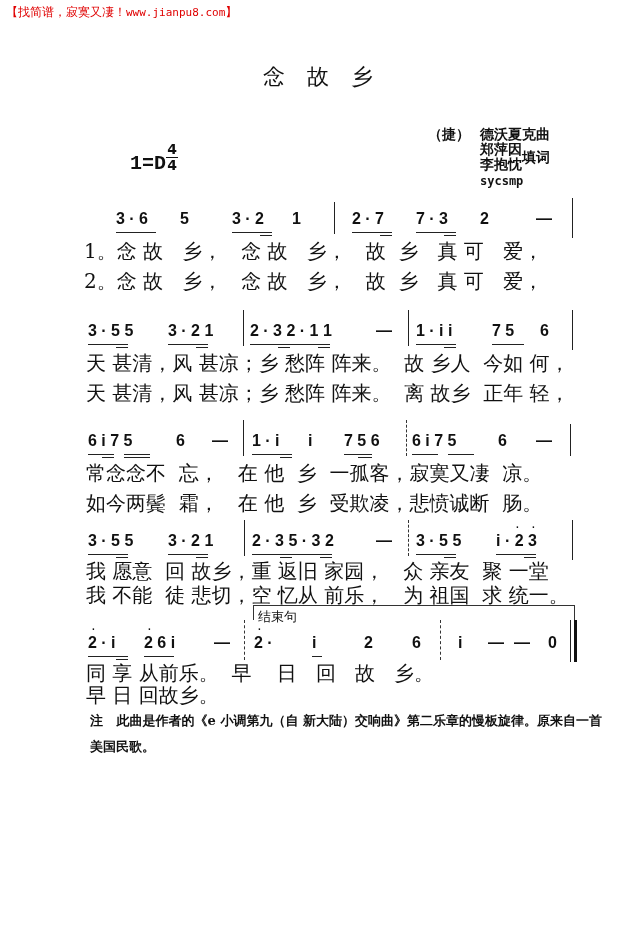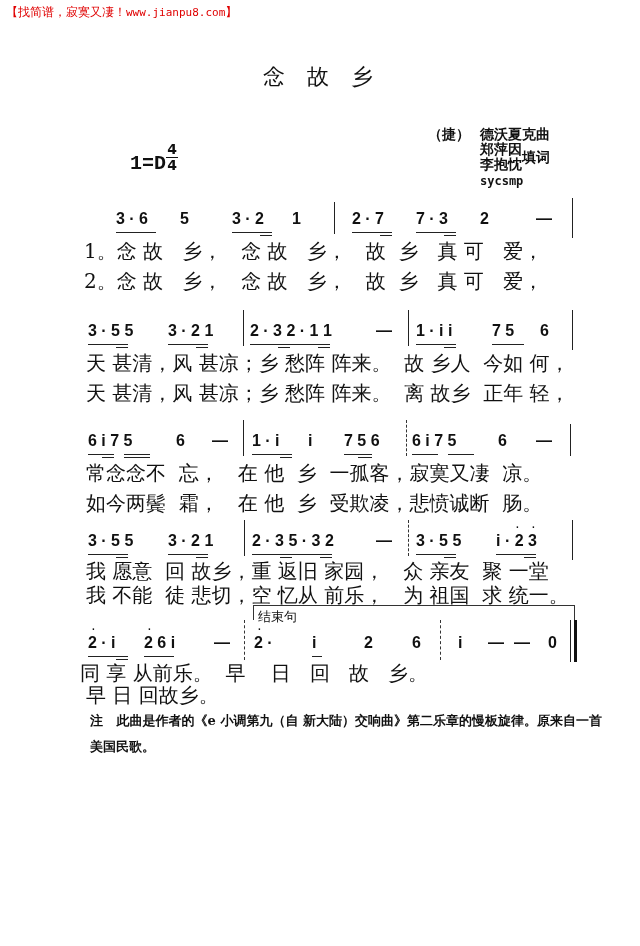--- a/index.html
+++ b/index.html
@@ -196,19 +196,19 @@
     <span class="n" style="left:412px">6</span>
     
     <span class="barline dash" style="left:440px; top:-14px; height:40px;"></span>
     <span class="n" style="left:458px">i</span>
     <span class="n" style="left:488px">—</span>
     <span class="n" style="left:514px">—</span>
     <span class="n" style="left:548px">0</span>
     <span class="barline" style="left:570px; top:-14px; height:42px;"></span>
     <span class="final-bar" style="left:574px; top:-14px; height:42px;"></span>
   </div>
-  <div class="lyric" style="left:80px; top:26px;text-align:right;">同 享 从前乐。  早    日   回   故   乡。</div>
+  <div class="lyric" style="left:86px; top:26px;text-align:right;">同 享 从前乐。  早    日   回   故   乡。</div>
   <div class="lyric" style="left:86px; top:48px;">早 日 回故乡。</div>
 </div>
 
 <div class="note-text">
   <span>注</span>&nbsp;&nbsp;&nbsp;<span>此曲是作者的《e 小调第九（自 新大陆）交响曲》第二乐章的慢板旋律。原来自一首美国民歌。</span>
 </div>
 
 </body></html>

